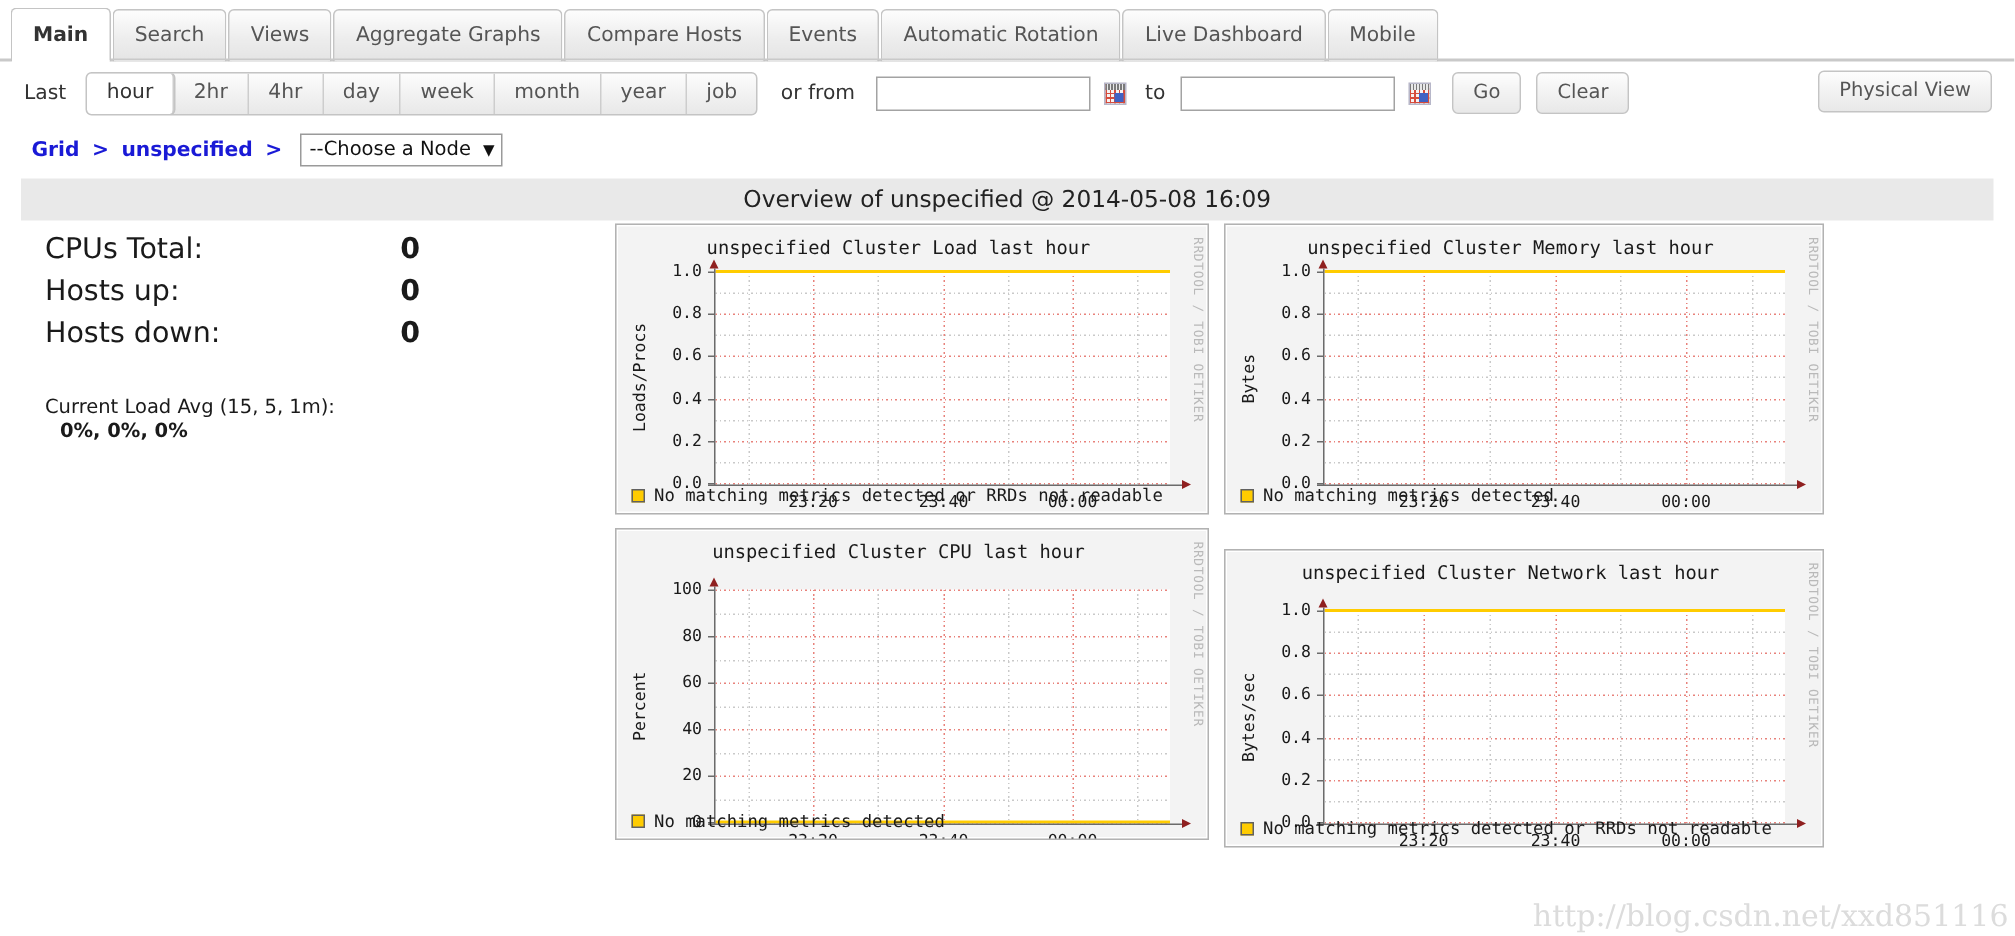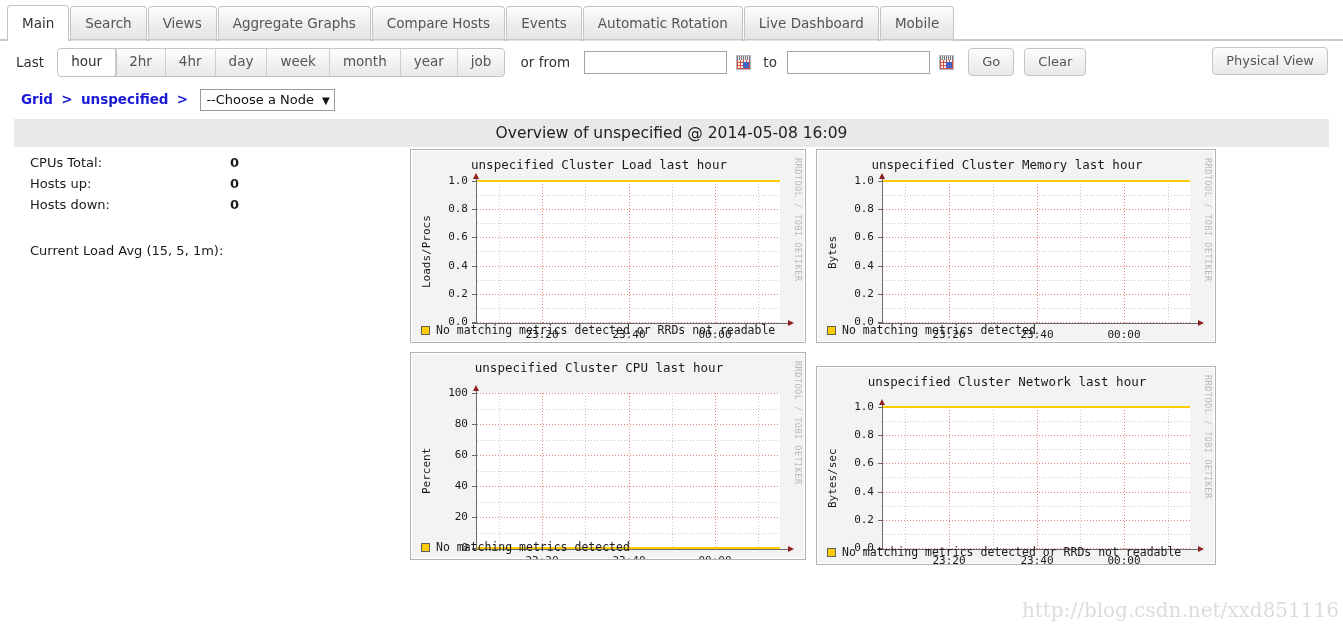--- a/index.html
+++ b/index.html
@@ -43,20 +43,21 @@
     background: #f1f1f1;
     background: linear-gradient(to bottom, #fdfdfd 0%, #ededed 55%, #e4e4e4 100%);
     cursor: pointer;
   }
   .tab.active {
     background: #ffffff;
     color: #333333;
     z-index: 3;
     height: 36px;
     line-height: 34px;
+    font-weight: bold;
   }
   .tab.active:after {
     content: "";
     position: absolute;
     left: 0; right: 0; bottom: -1px;
     height: 2px;
     background: #ffffff;
   }
 
   
@@ -226,21 +227,21 @@
   
   #stats {
     position: absolute;
     left: 16px;
     top: 6px;
     width: 330px;
     font-size: 13px;
     color: #1a1a1a;
   }
   #stats table { border-collapse: collapse; }
-  #stats td { padding: 0 0 6px 0; font-size: 13px; }
+  #stats td { padding: 0 0 6px 0; font-size: 19px; }
   #stats td.num { font-weight: bold; padding-left: 120px; }
   .stat-block { margin-top: 25px; }
   .stat-line { padding-bottom: 1px; }
   .stat-val { font-weight: bold; padding-left: 10px; }
 
   
   #graphs {
     position: absolute;
     left: 374px;
     top: 0;
@@ -430,20 +431,21 @@
               <td class="num">0</td>
             </tr>
             <tr>
               <td>Hosts down:</td>
               <td class="num">0</td>
             </tr>
           </tbody>
       </table>
       <div class="stat-block">
         <div class="stat-line">Current Load Avg (15, 5, 1m):</div>
+        <div class="stat-val">0%, 0%, 0%</div>
       </div>
     </div>
 
     <div id="graphs">
         <div class="graph-row"><div class="graph" style="width: 396px; height: 194px; margin-right: 10px; margin-bottom: 9px; margin-top: 0px;"><div class="g-title" style="right: 18px;">unspecified Cluster Load last hour</div><div class="rrd-watermark">RRDTOOL / TOBI OETIKER</div><div class="g-ylabel" style="left: 9px; top: 37px; height: 130px; display: flex; align-items: center; justify-content: center;">Loads/Procs</div><div class="plot" style="left: 66px; top: 31px; width: 303px; height: 142px;">
               <div class="hmaj" style="top: 0px;"></div>
               <div class="hmin" style="top: 14px;"></div>
               <div class="hmaj" style="top: 28px;"></div>
               <div class="hmin" style="top: 42px;"></div>
               <div class="hmaj" style="top: 56px;"></div>

